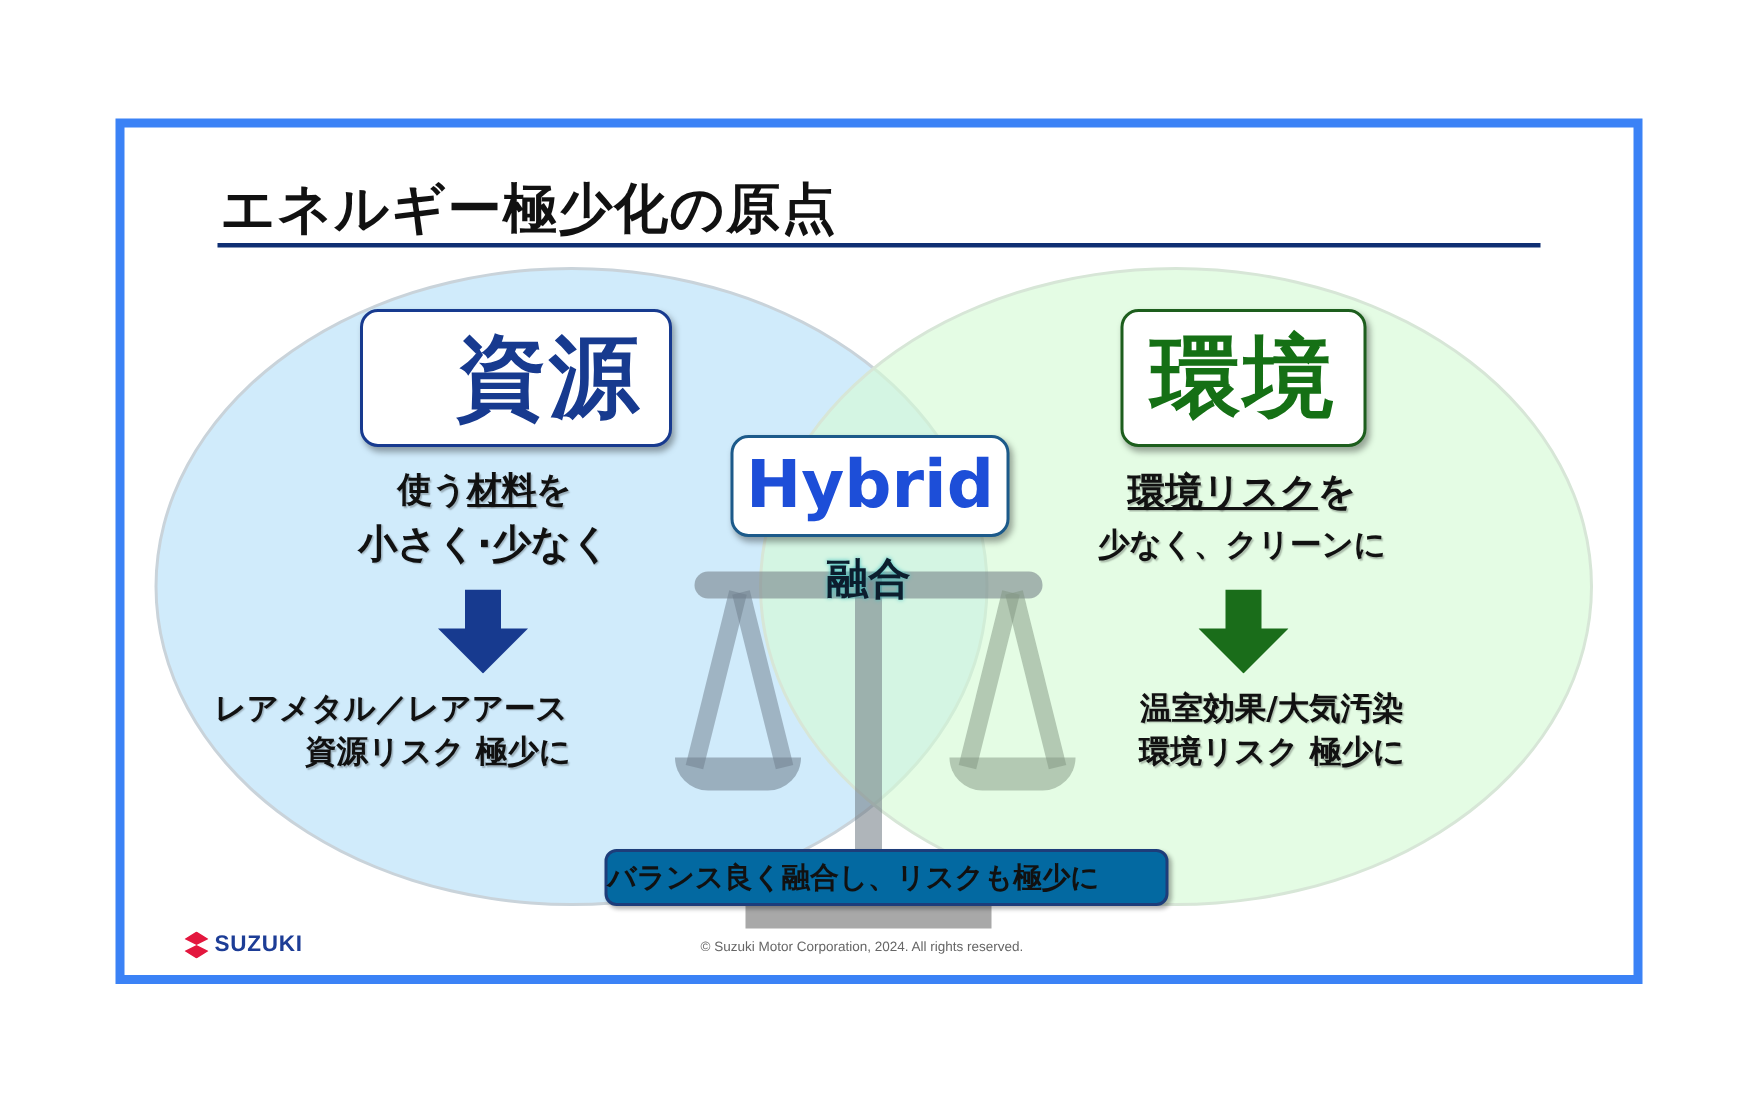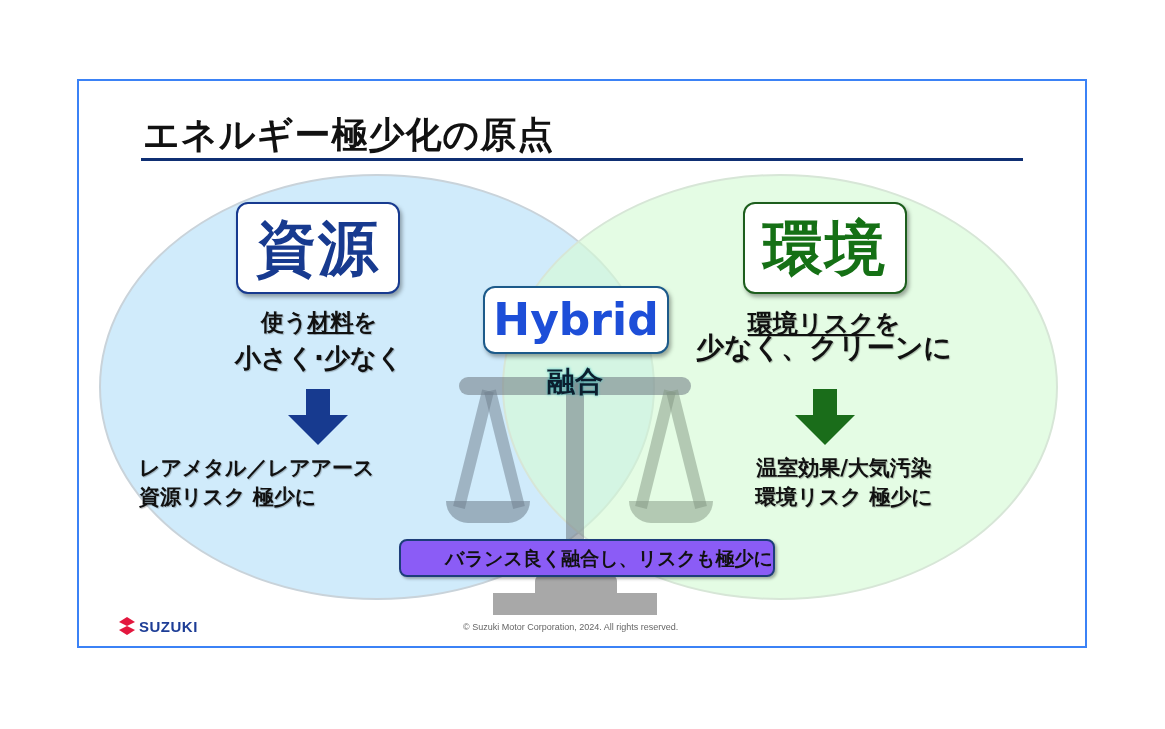--- a/index.html
+++ b/index.html
@@ -1,19 +1,19 @@
 <!DOCTYPE html>
 <html><head>
 <meta charset="utf-8">
 <style>
   html, body { margin:0; padding:0; background:#ffffff; }
   body { width:1165px; height:729px; position:relative; overflow:hidden;
          font-family:"DejaVu Sans","Liberation Sans",sans-serif; }
   .slide { position:absolute; left:77px; top:79px; width:1006px; height:565px;
-           border:2px solid #3b82f6; background:#fff; overflow:hidden; }
+           border:6px solid #3b82f6; background:#fff; overflow:hidden; }
   .title { position:absolute; left:64px; top:30px; font-size:36px; font-weight:bold;
            color:#111; letter-spacing:1px; white-space:nowrap; }
   .title-rule { position:absolute; left:62px; top:77px; width:882px; height:3px; background:#0f2f73; }
   .ellipse { position:absolute; border-radius:50%; }
   .ell-left { left:20px; top:93px; width:552px; height:422px;
               background:rgba(200,232,250,0.85); border:2px solid #c9d3da; }
   .ell-right { left:423px; top:93px; width:552px; height:422px;
                background:rgba(214,250,214,0.65); border:2px solid #d7e6d7; }
   
   .scale-part { position:absolute; background:rgba(110,120,130,0.55); }
@@ -21,34 +21,34 @@
   .post { left:487px; top:300px; width:18px; height:210px; }
   .base-top { left:456px; top:494px; width:82px; height:24px; border-radius:6px 6px 0 0; background:#a8a8a8; }
   .base { left:414px; top:512px; width:164px; height:22px; background:#a8a8a8; }
   .pan { position:absolute; width:84px; height:22px; border-radius:0 0 42px 42px;
          background:rgba(110,125,140,0.55); }
   .pan-l { left:367px; top:420px; }
   .pan-r { left:550px; top:420px; background:rgba(130,150,130,0.5); }
   .arm { position:absolute; width:12px; height:120px; background:rgba(110,125,140,0.5); transform-origin:top center; }
   .box { position:absolute; background:#fff; border-radius:12px; text-align:center;
          box-shadow:2px 3px 4px rgba(0,0,0,0.35); }
-  .box-res { left:157px; top:121px; width:160px; height:88px; border:2px solid #173a8f; }
+  .box-res { left:157px; top:121px; width:160px; height:88px; border:2px solid #173a8f;padding-left:44px; }
   .box-res span { font-size:60px; font-weight:bold; color:#173a8f; line-height:88px; letter-spacing:2px; }
   .box-env { left:664px; top:121px; width:160px; height:88px; border:2px solid #1d5e1d; }
   .box-env span { font-size:60px; font-weight:bold; color:#157015; line-height:88px; letter-spacing:2px; }
   .box-hyb { left:404px; top:205px; width:182px; height:64px; border:2px solid #1c5a8a; }
   .box-hyb span { font-size:44px; font-weight:bold; color:#1d4ed8; line-height:64px; }
   .txt { position:absolute; font-weight:bold; color:#111; text-align:center; white-space:nowrap;
          text-shadow:1px 1px 1px rgba(0,0,0,0.25); }
   .u { text-decoration:underline; }
   .arrow { position:absolute; }
-  .pill { position:absolute; left:320px; top:458px; width:372px; height:34px; background:#8b5cf6;
-          border:2px solid #1d3d7a; border-radius:8px; text-align:right; font-size:19px;
+  .pill { position:absolute; left:320px; top:481px; width:372px; height:34px; background:#0369a1;
+          border:2px solid #1d3d7a; border-radius:8px; text-align:left; font-size:19px;
           font-weight:bold; line-height:34px; color:#111; box-shadow:2px 2px 3px rgba(0,0,0,0.3); }
-  .logo { position:absolute; left:40px; top:536px; display:flex; align-items:center; }
+  .logo { position:absolute; left:40px; top:536px; display:flex; align-items:flex-start; }
   .logo-word { font-family:"Liberation Sans",sans-serif; font-weight:bold; font-size:15px; color:#1d3d96; margin-left:4px; letter-spacing:0.5px; }
   .copy { position:absolute; left:384px; top:541px; font-size:9px; color:#666; font-family:"Liberation Sans",sans-serif; }
 </style>
 </head>
 <body>
 
 <div class="slide">
   <div class="title">エネルギー極少化の原点</div>
   <div class="title-rule"></div>
 
@@ -72,29 +72,29 @@
     <span>資源</span>
   </div>
   <div class="txt" style="left:120px;top:226px;width:240px;font-size:23px;">
     <span>使う</span><span class="u">材料</span><span>を</span>
   </div>
   <div class="txt" style="left:110px;top:260px;width:260px;font-size:26px;">小さく·少なく</div>
   <svg class="arrow" style="left:209px;top:308px;" width="60" height="56">
     <polygon points="18,0 42,0 42,26 60,26 30,56 0,26 18,26" fill="#173a8f"></polygon>
   </svg>
   <div class="txt" style="left:60px;top:373px;width:300px;text-align:left;font-size:21px;">レアメタル／レアアース</div>
-  <div class="txt" style="left:60px;top:402px;width:298px;text-align:left;font-size:21px;">資源リスク 極少に</div>
+  <div class="txt" style="left:60px;top:402px;width:298px;text-align:center;font-size:21px;">資源リスク 極少に</div>
 
   <div class="box box-env">
     <span>環境</span>
   </div>
   <div class="txt" style="left:630px;top:226px;width:230px;font-size:25px;">
     <span class="u">環境リスク</span><span>を</span>
   </div>
-  <div class="txt" style="left:600px;top:248px;width:290px;font-size:28px;">少なく、クリーンに</div>
+  <div class="txt" style="left:600px;top:264px;width:290px;font-size:21px;">少なく、クリーンに</div>
   <svg class="arrow" style="left:716px;top:308px;" width="60" height="56">
     <polygon points="18,0 42,0 42,26 60,26 30,56 0,26 18,26" fill="#1a6d1a"></polygon>
   </svg>
   <div class="txt" style="left:640px;top:373px;width:250px;font-size:21px;">温室効果/大気汚染</div>
   <div class="txt" style="left:640px;top:402px;width:250px;font-size:21px;">環境リスク 極少に</div>
 
   <div class="box box-hyb">
     <span>Hybrid</span>
   </div>
   <div class="txt" style="left:440px;top:282px;width:112px;font-size:28px;color:#0c1e2e;text-shadow:0 0 3px #3fc0c0;">融合</div>

